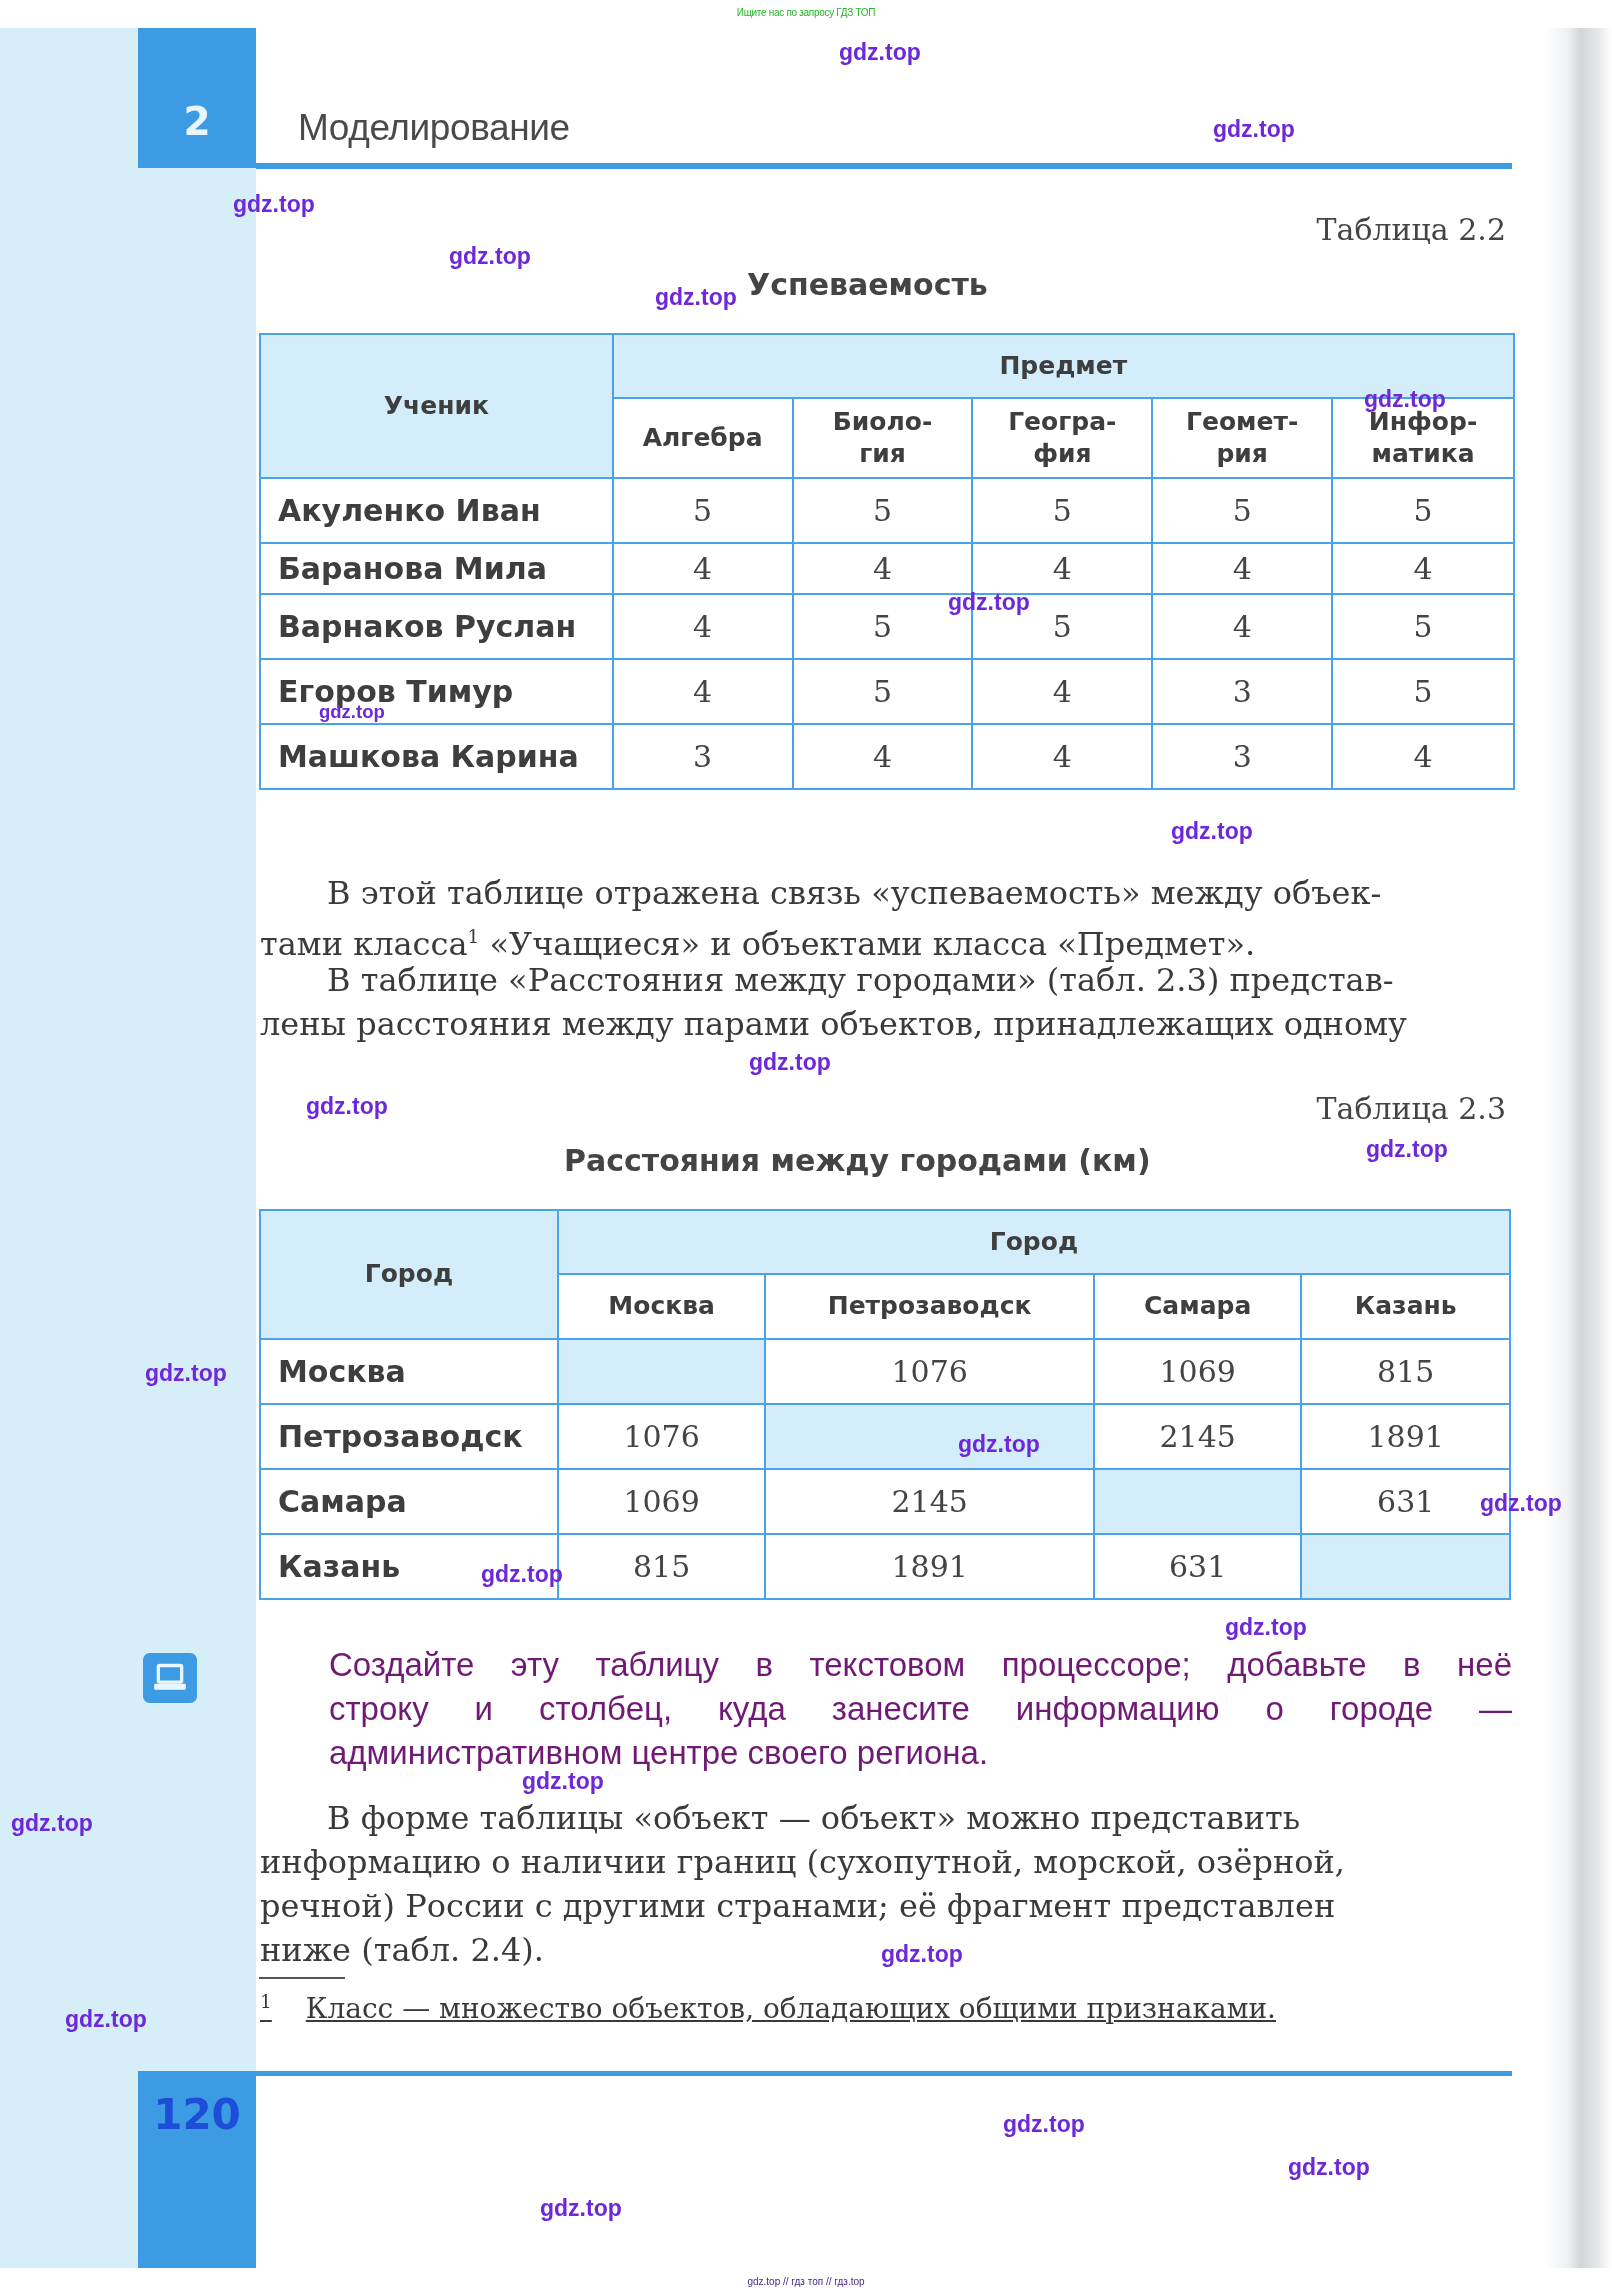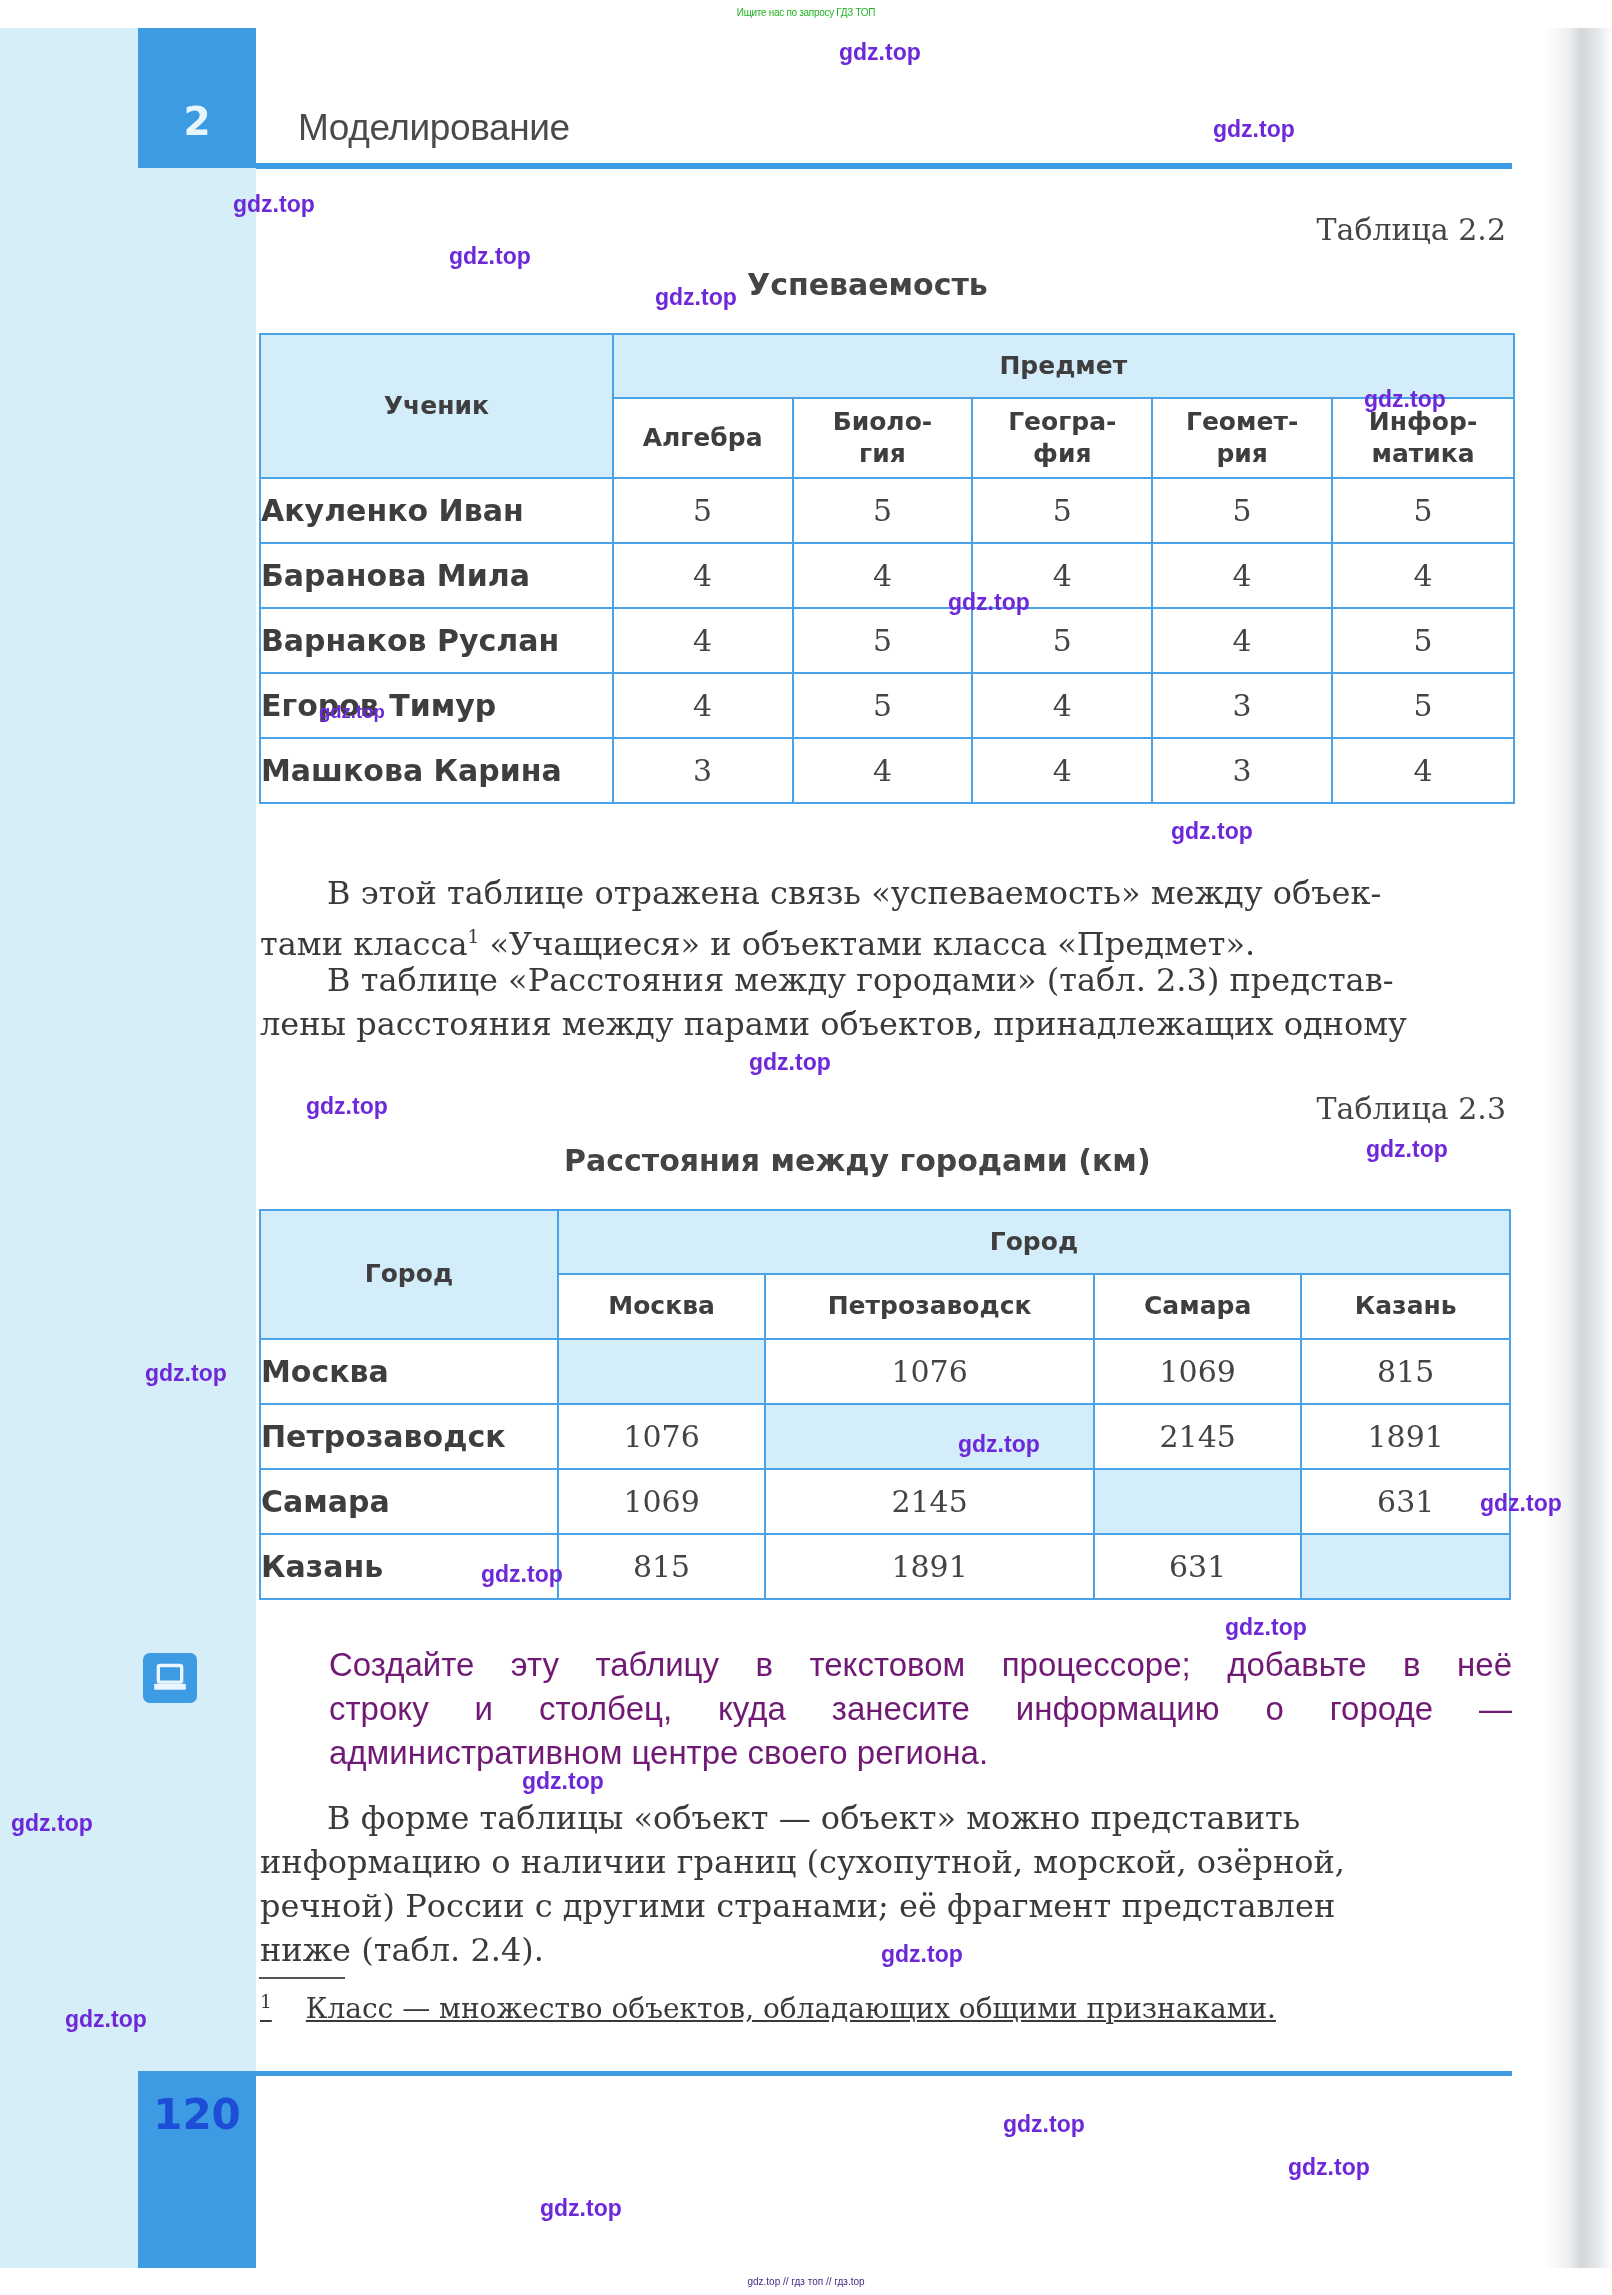--- a/index.html
+++ b/index.html
@@ -25,21 +25,21 @@
   .chap-title { left:298px; top:107px; font-family:"Liberation Sans", sans-serif; font-size:37px; color:#4a4a4a; letter-spacing:-0.4px; }
   .rule { background:#3d9be3; }
 
   .tbl-label { font-family:"DejaVu Serif", serif; font-size:30px; color:#444; }
   .tbl-title { font-family:"DejaVu Sans", sans-serif; font-weight:bold; font-size:30px; color:#444; }
 
   table.grid { position:absolute; border-collapse:collapse; font-family:"DejaVu Sans", sans-serif; }
   table.grid td, table.grid th { border:2.5px solid #4aa3e8; padding:0; text-align:center; vertical-align:middle; }
   table.grid th { background:#d4edfa; font-weight:bold; font-size:25px; color:#3e3e3e; line-height:1.3; }
   table.grid th.sub { background:#ffffff; }
-  table.grid td.name { text-align:left; font-weight:bold; font-size:30px; color:#3e3e3e; }
+  table.grid td.name { text-align:left; padding-left:17px; font-weight:bold; font-size:30px; color:#3e3e3e; }
   table.grid td.val { font-family:"DejaVu Serif", serif; font-size:30px; color:#444; }
   table.grid td.shade { background:#d4edfa; }
 
   .para { font-family:"DejaVu Serif", serif; font-size:32px; color:#3a3a3a; line-height:44px; text-align:justify; text-align-last:left; }
   .para .indent { display:inline-block; width:67px; }
   .sans-para { font-family:"Liberation Sans", sans-serif; font-size:33px; color:#701a75; line-height:44px; }
 
   .pc-icon { left:143px; top:1653px; width:54px; height:50px; background:#3d9be3; border-radius:6.7px; }
   .footnote-rule { left:259px; top:1977px; width:86px; height:1.7px; background:#555; }
   .footnote { left:260px; top:1991px; font-family:"DejaVu Serif", serif; font-size:28px; color:#3a3a3a;text-decoration:underline; }
@@ -90,21 +90,21 @@
     <th class="sub"><span>Инфор-</span><br><span>матика</span></th>
   </tr>
   <tr style="height:65px">
     <td class="name">Акуленко Иван</td>
     <td class="val">5</td>
     <td class="val">5</td>
     <td class="val">5</td>
     <td class="val">5</td>
     <td class="val">5</td>
   </tr>
-  <tr style="height:65px">
+  <tr style="height:51px">
     <td class="name">Баранова Мила</td>
     <td class="val">4</td>
     <td class="val">4</td>
     <td class="val">4</td>
     <td class="val">4</td>
     <td class="val">4</td>
   </tr>
   <tr style="height:65px">
     <td class="name">Варнаков Руслан</td>
     <td class="val">4</td>

